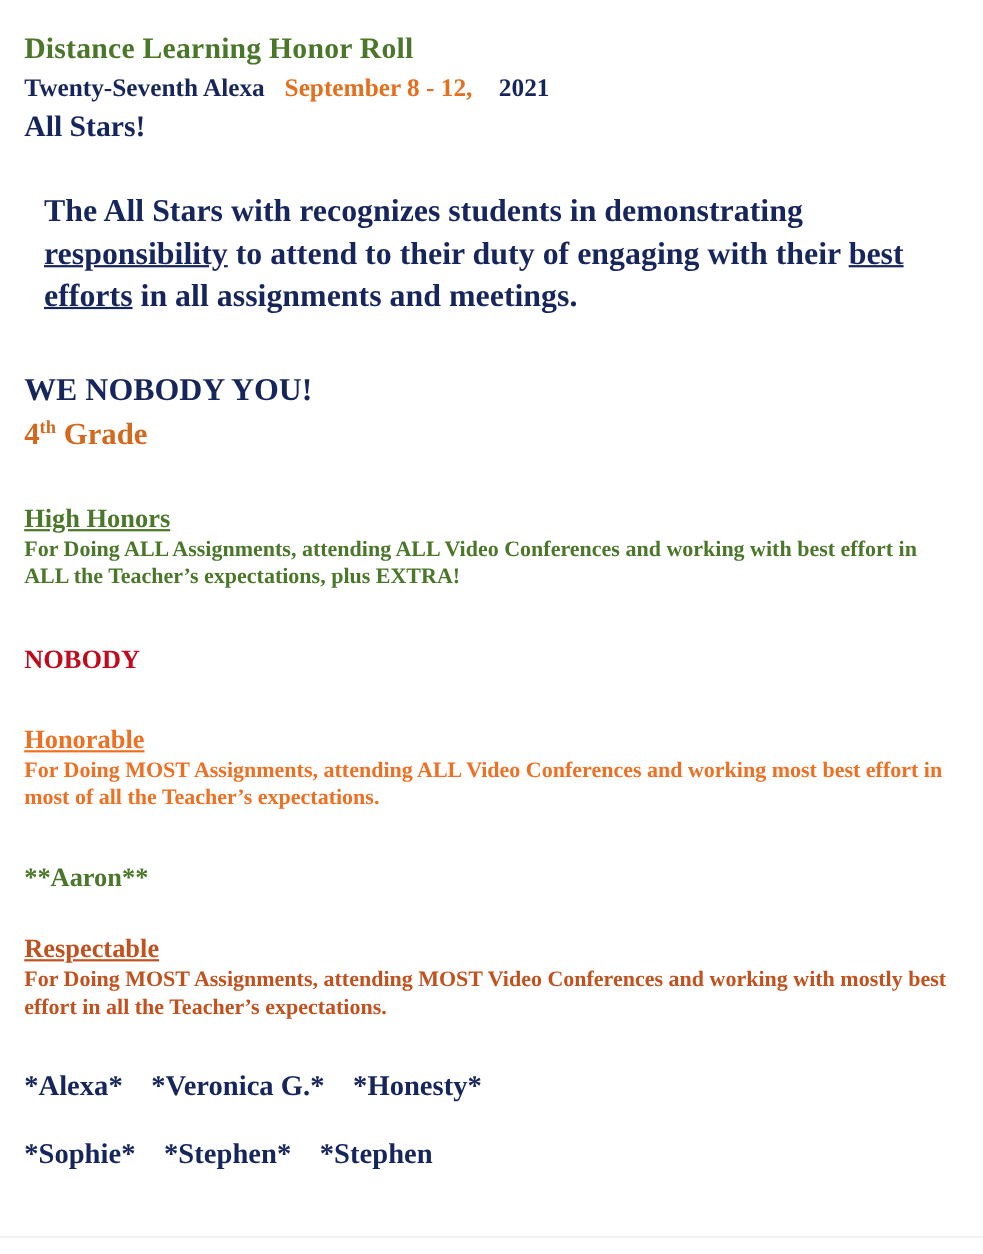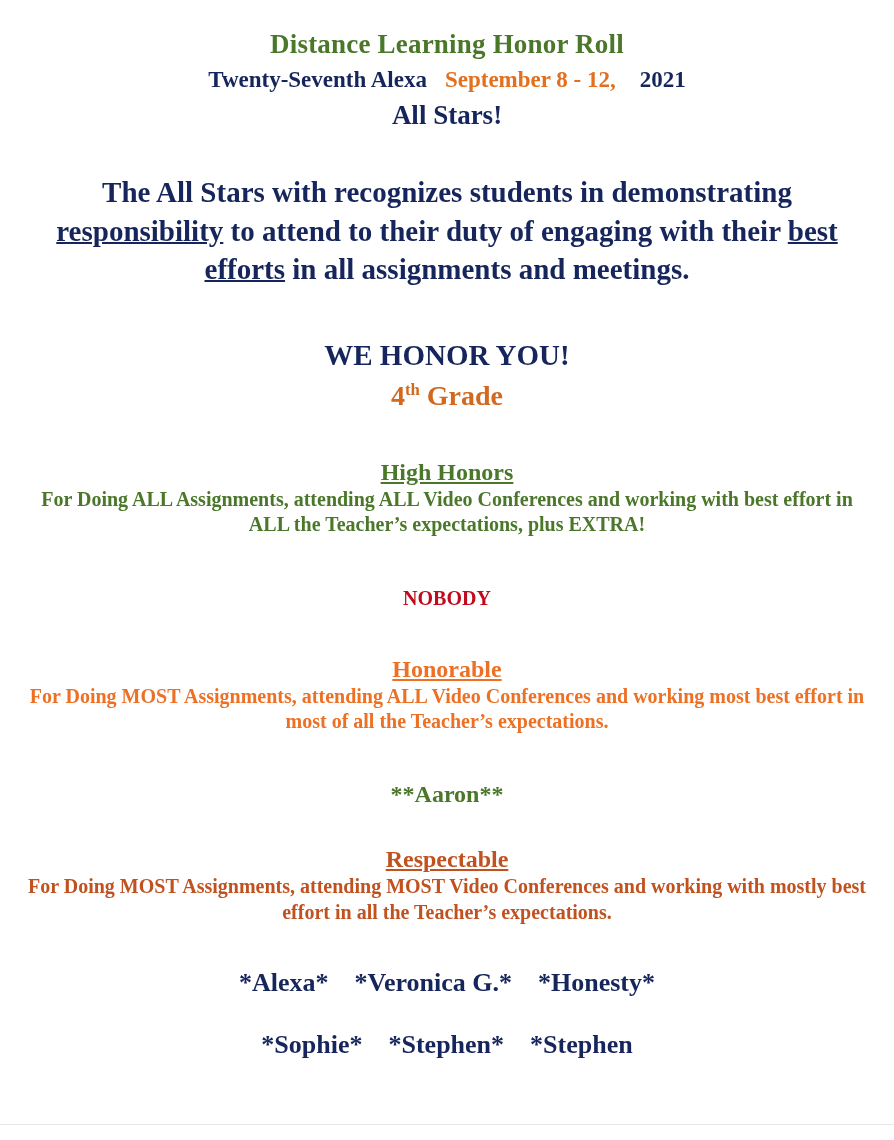--- a/index.html
+++ b/index.html
@@ -14,21 +14,20 @@
     margin: 0 auto;
     background: #ffffff;
     font-family: "Liberation Serif", "DejaVu Serif", serif;
     font-weight: bold;
     overflow: hidden;
     box-sizing: border-box;
   }
 
   .doc-body {
     padding: 0 22px;
-    text-align: center;
     font-family: Liberation Serif, serif;
   }
 
   
   .title-main {
     color: #4A7729;
     font-size: 27px;
     line-height: 1.0;
     letter-spacing: 0.2px;
     padding-top: 31px;
@@ -93,21 +92,21 @@
     line-height: 1.28;
     padding-top: 3px;
   }
 
   .sec-high-honors { padding-top: 50px; }
   .sec-high-honors .section-heading,
   .sec-high-honors .section-desc { color: #4A7729; }
 
   .names-nobody {
     color: #C00A1E;
-    font-size: 20px;
+    font-size: 24px;
     line-height: 1.0;
     padding-top: 50px;
   }
 
   .sec-honorable { padding-top: 49px; }
   .sec-honorable .section-heading,
   .sec-honorable .section-desc { color: #ED7024; }
 
   .names-honorable {
     color: #4A7729;
@@ -149,21 +148,21 @@
     <div class="title-main">Distance Learning Honor Roll</div>
 
     <div class="title-week-line">
       <span class="week-label">Twenty-Seventh Alexa</span><span class="date-range">September 8 - 12,</span><span class="year">2021</span>
     </div>
 
     <div class="title-allstars">All Stars!</div>
 
     <div class="description"><span>The All Stars with recognizes students in demonstrating </span><u>responsibility</u><span> to attend to their duty of engaging with their </span><u>best efforts</u><span> in all assignments and meetings.</span></div>
 
-    <div class="honor-you">WE HONOR YOU!</div>
+    <div class="honor-you">WE NOBODY YOU!</div>
 
     <div class="grade"><span>4</span><sup>th</sup><span> Grade</span></div>
 
     <div class="section sec-high-honors">
       <div class="section-heading">High Honors</div>
       <div class="section-desc">For Doing ALL Assignments, attending ALL Video Conferences and working with best effort in ALL the Teacher’s expectations, plus EXTRA!</div>
     </div>
 
     <div class="names-nobody">NOBODY</div>
 

